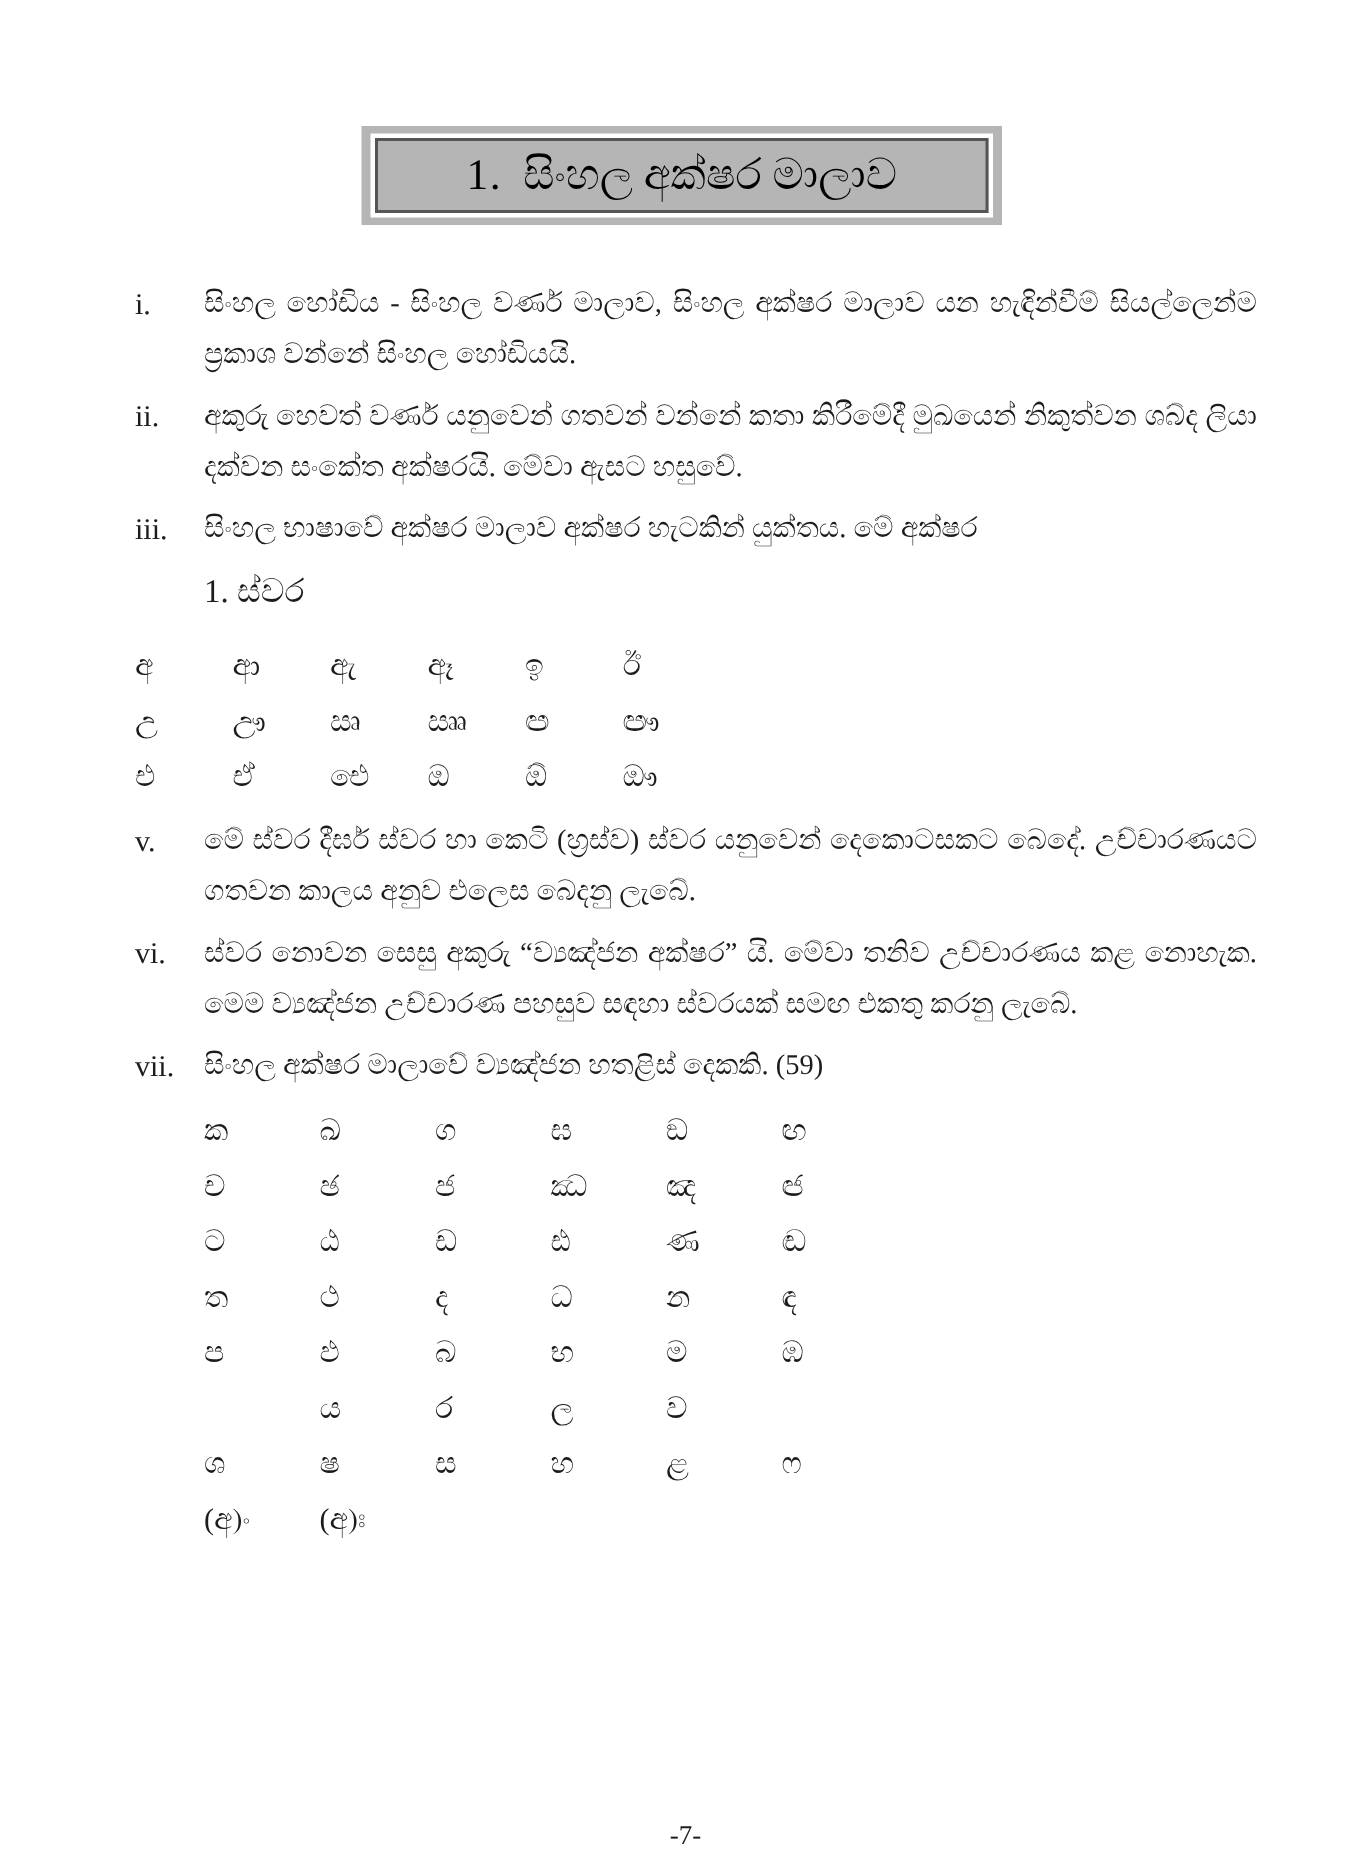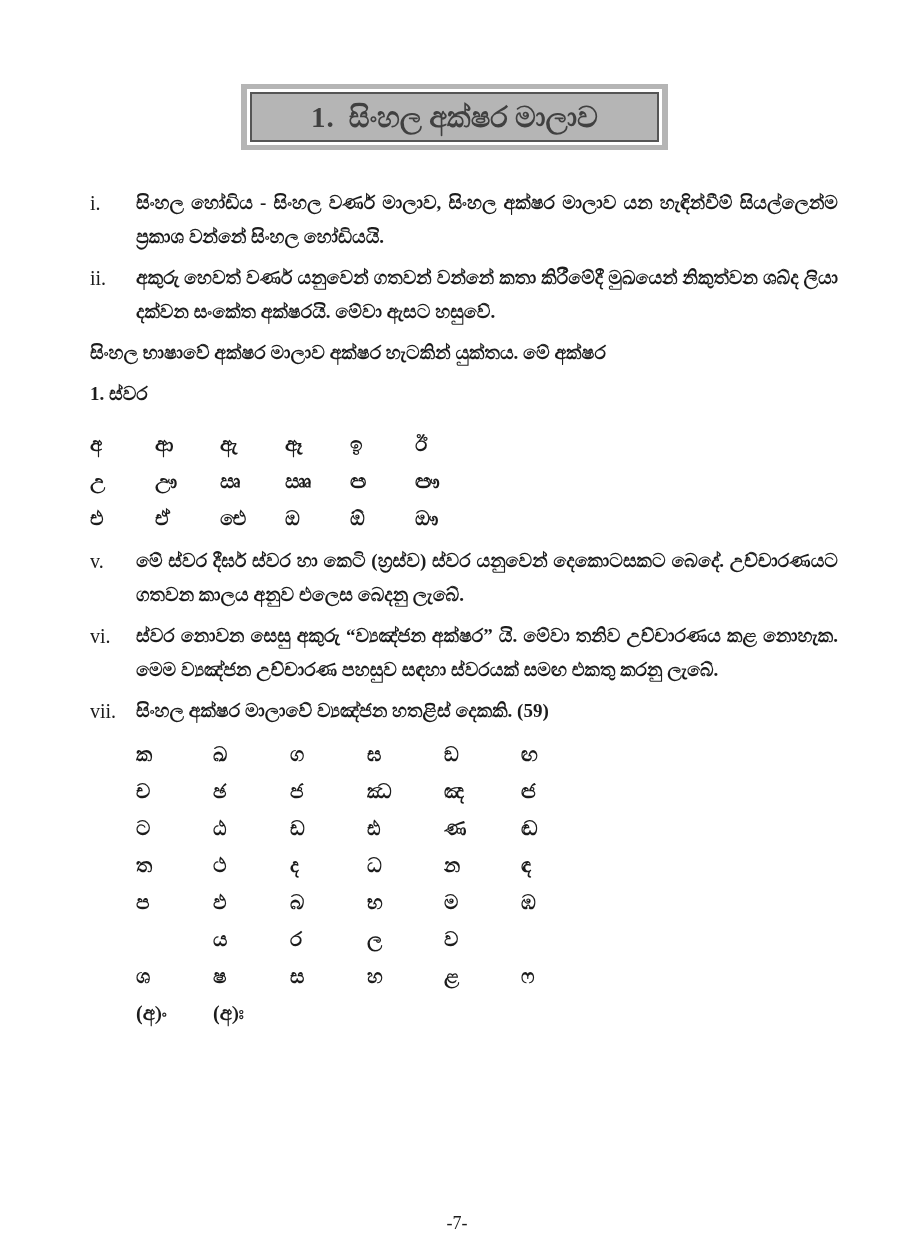--- a/index.html
+++ b/index.html
@@ -16,43 +16,43 @@
     position:absolute; left:241px; top:84px; width:427px;
     box-sizing:border-box;
     background:var(--title-box-fill,#b5b5b5);
     padding:8px 9px;
   }
   .title-inner {
     background:var(--title-box-fill,#b5b5b5);
     border:2px solid var(--title-box-border,#555555);
     box-shadow:0 0 0 3px var(--title-box-frame,#ffffff);
     text-align:center;
-    font-weight:bold;
+    font-weight:normal;
     font-size:29px;
     line-height:46px;
-    color:#404040;
+    color:#000000;
   }
   .title-num { margin-right:14px; letter-spacing:1px; }
   
   .content { position:absolute; left:90px; right:76px; top:186px; }
   .item { display:flex; margin-top:7px; }
   .item:first-child { margin-top:0; }
   .marker {
     flex:0 0 46px; width:46px;
     font-size:20px; line-height:34px;
     font-family:"Liberation Serif", serif;
   }
-  .body { flex:1; min-width:0;font-weight:bold; }
+  .body { flex:1; min-width:0; }
   .text {
     margin:0;
     font-size:19px; line-height:34px;
     text-align:justify;
   }
   .sublist { margin-top:7px; }
-  .sublist p { margin:0; font-size:19px; line-height:34px; }
+  .sublist p { margin:0; font-size:22px; line-height:34px; }
   
   .letter-grid { margin-top:8px; }
   .grid-row { display:flex; height:37px; align-items:center; }
   .cell { font-size:20px; white-space:nowrap; }
   .vowel-grid .cell { width:65px; }
   .cons-grid .cell  { width:77px; }
   
   .page-number {
     position:absolute; left:0; right:0; bottom:16px;
     text-align:center; font-size:18px;
@@ -79,20 +79,21 @@
     </section>
 
     <section class="item">
       <span class="marker">ii.</span>
       <div class="body">
         <p class="text">අකුරු හෙවත් වර්ණ යනුවෙන් ගතවන් වන්නේ කතා කිරීමේදී මුඛයෙන් නිකුත්වන ශබ්ද ලියා දක්වන සංකේත අක්ෂරයි. මේවා ඇසට හසුවේ.</p>
       </div>
     </section>
 
     <section class="item">
+      <span class="marker">iii.</span>
       <div class="body">
         <p class="text">සිංහල භාෂාවේ අක්ෂර මාලාව අක්ෂර හැටකින් යුක්තය. මේ අක්ෂර</p>
         <div class="sublist">
           <p>1. ස්වර</p>
         </div>
       </div>
     </section>
 
     <section class="item">
       <div class="body">

